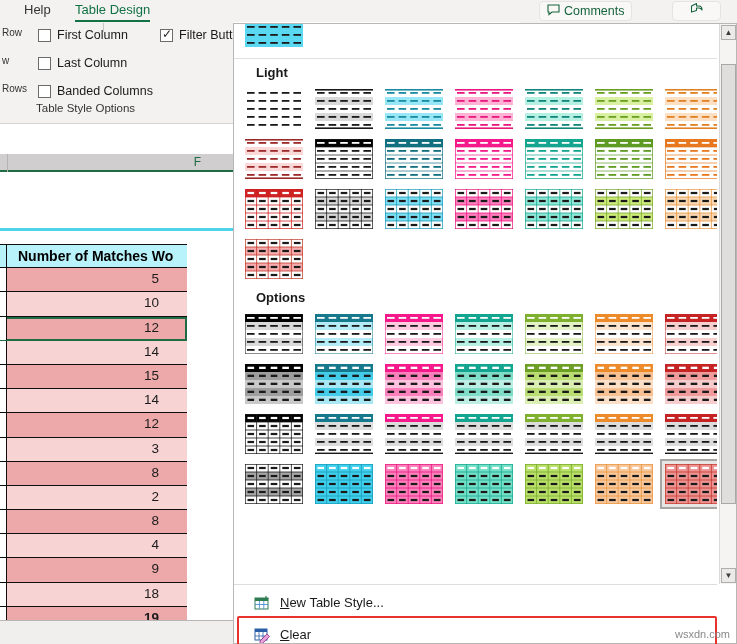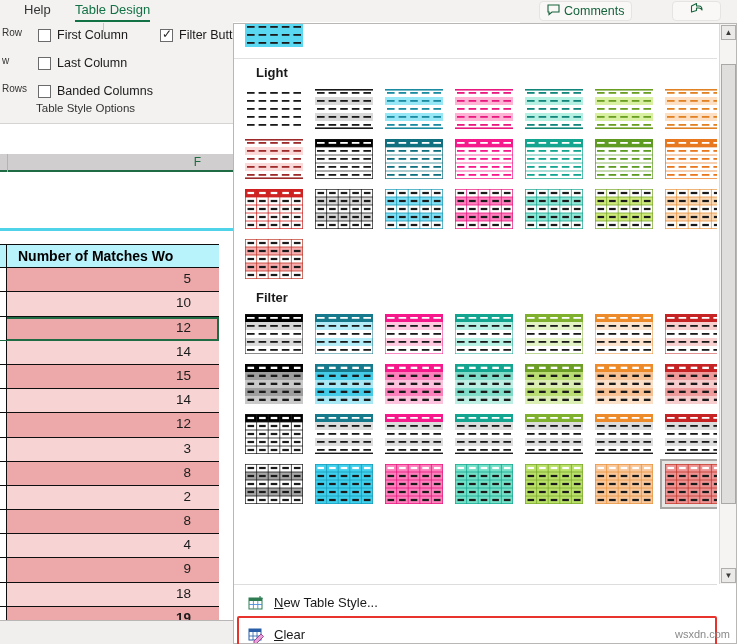--- a/index.html
+++ b/index.html
@@ -35,21 +35,21 @@
   .tr-share { left:152px;flex-direction:column; }
   .tr-sep { position:absolute; left:103px; top:23px; width:1px; height:9px; background:#c9c7c5; }
 
   
   .sheet { position:absolute; left:0; top:124px; width:233px; height:520px; background:#fff; }
   .colhdr { position:absolute; left:0; top:30px; width:233px; height:18px; background:#d0cece;
             border-bottom:2px solid #1f6b43; }
   .colhdr .cl { position:absolute; right:32px; top:1px; font-size:12px; color:#1f6b43; }
   .colhdr .sepline { position:absolute; left:7px; top:0; width:1px; height:18px; background:#b5b3b1; }
   .cyanline { position:absolute; left:0; top:104px; width:233px; height:3px; background:#4fd3e8; }
-  .tbl-wrap { position:absolute; left:0; top:120px; width:219px; }
+  .tbl-wrap { position:absolute; left:0; top:120px; width:187px; }
   .trow { position:relative; height:24.2px; border-bottom:1px solid #0e0e0e;
           font-size:13.5px; color:#1b1b1b; }
   .trow .val { position:absolute; right:28px; top:3px; }
   .trow.header { background:#b8f2fb; font-weight:bold; font-size:14px; color:#000;
                  border-bottom:1px solid #0e0e0e; border-top:1px solid #0e0e0e; }
   .trow.header .val { right:0px; left:18px; top:3px; text-align:left; white-space:nowrap; }
   .trow .rowstub { position:absolute; left:0; top:0; width:7px; height:100%;
                    border-right:1px solid #0e0e0e; background:#fff; }
   .trow.header .rowstub { background:#b8f2fb; }
   .trow.sel { outline:2px solid #1f6b43; outline-offset:-2px; }
@@ -73,21 +73,21 @@
         border-left:1px solid #dcdad8; }
   .sb-arrow { position:absolute; left:1px; width:15px; height:15px; background:#eceae8;
               border:1px solid #b0aeac; display:flex; align-items:center; justify-content:center;
               font-size:8px; color:#3a3a3a; }
   .sb-up { top:1px; } .sb-down { bottom:1px; }
   .sb-thumb { position:absolute; left:1px; top:40px; width:15px; height:440px;
               background:#e0dedc; border:1px solid #aaa8a6; }
 
   
   .menu-sep { position:absolute; left:0; top:560px; width:483px; height:1px; background:#ddd; }
-  .menu-item { position:absolute; left:6px; width:470px; height:27px; display:flex; align-items:center;
+  .menu-item { position:absolute; left:12px; width:470px; height:27px; display:flex; align-items:center;
                gap:9px; padding-left:8px; font-size:13px; color:#1a1a1a; }
   .mi-new { top:565px; } .mi-clear { top:597px; }
   .menu-icon { width:17px; height:16px; flex:0 0 auto; position:relative; }
   .redbox { position:absolute; left:3px; top:592px; width:480px; height:37px;
             border:2.5px solid #e8322c; border-radius:2px; pointer-events:none; }
   .watermark { position:absolute; right:6px; bottom:3px; font-size:11px; color:#8a8a8a; }
   u.acc { text-decoration:underline; }
 </style>
 </head>
 <body>
@@ -1070,21 +1070,21 @@
               <line x1="0" y1="24" x2="58" y2="24" stroke="#c0392b" stroke-width=".8"></line>
               <line x1="0" y1="32" x2="58" y2="32" stroke="#c0392b" stroke-width=".8"></line>
               <line x1="11.6" y1="0" x2="11.6" y2="40" stroke="#c0392b" stroke-width=".8"></line>
               <line x1="23.2" y1="0" x2="23.2" y2="40" stroke="#c0392b" stroke-width=".8"></line>
               <line x1="34.8" y1="0" x2="34.8" y2="40" stroke="#c0392b" stroke-width=".8"></line>
               <line x1="46.4" y1="0" x2="46.4" y2="40" stroke="#c0392b" stroke-width=".8"></line>
               <rect x="0" y="0" width="58" height="40" fill="none" stroke="#c0392b" stroke-width="1.4"></rect>
             </svg></div>
         </div>
       </div>
-      <div class="section-title">Filter</div>
+      <div class="section-title">Options</div>
       <div class="row">
         <div class="thumb">
           <div class="tt"><svg width="58" height="40" viewBox="0 0 58 40">
               <rect x="0" y="0" width="58" height="40" fill="#ffffff"></rect>
               <rect x="0" y="0" width="58" height="8" fill="#000000"></rect>
               <rect x="2" y="3" width="7.6" height="1.8" fill="#ffffff"></rect>
               <rect x="13.6" y="3" width="7.6" height="1.8" fill="#ffffff"></rect>
               <rect x="25.2" y="3" width="7.6" height="1.8" fill="#ffffff"></rect>
               <rect x="36.8" y="3" width="7.6" height="1.8" fill="#ffffff"></rect>
               <rect x="48.4" y="3" width="7.6" height="1.8" fill="#ffffff"></rect>

